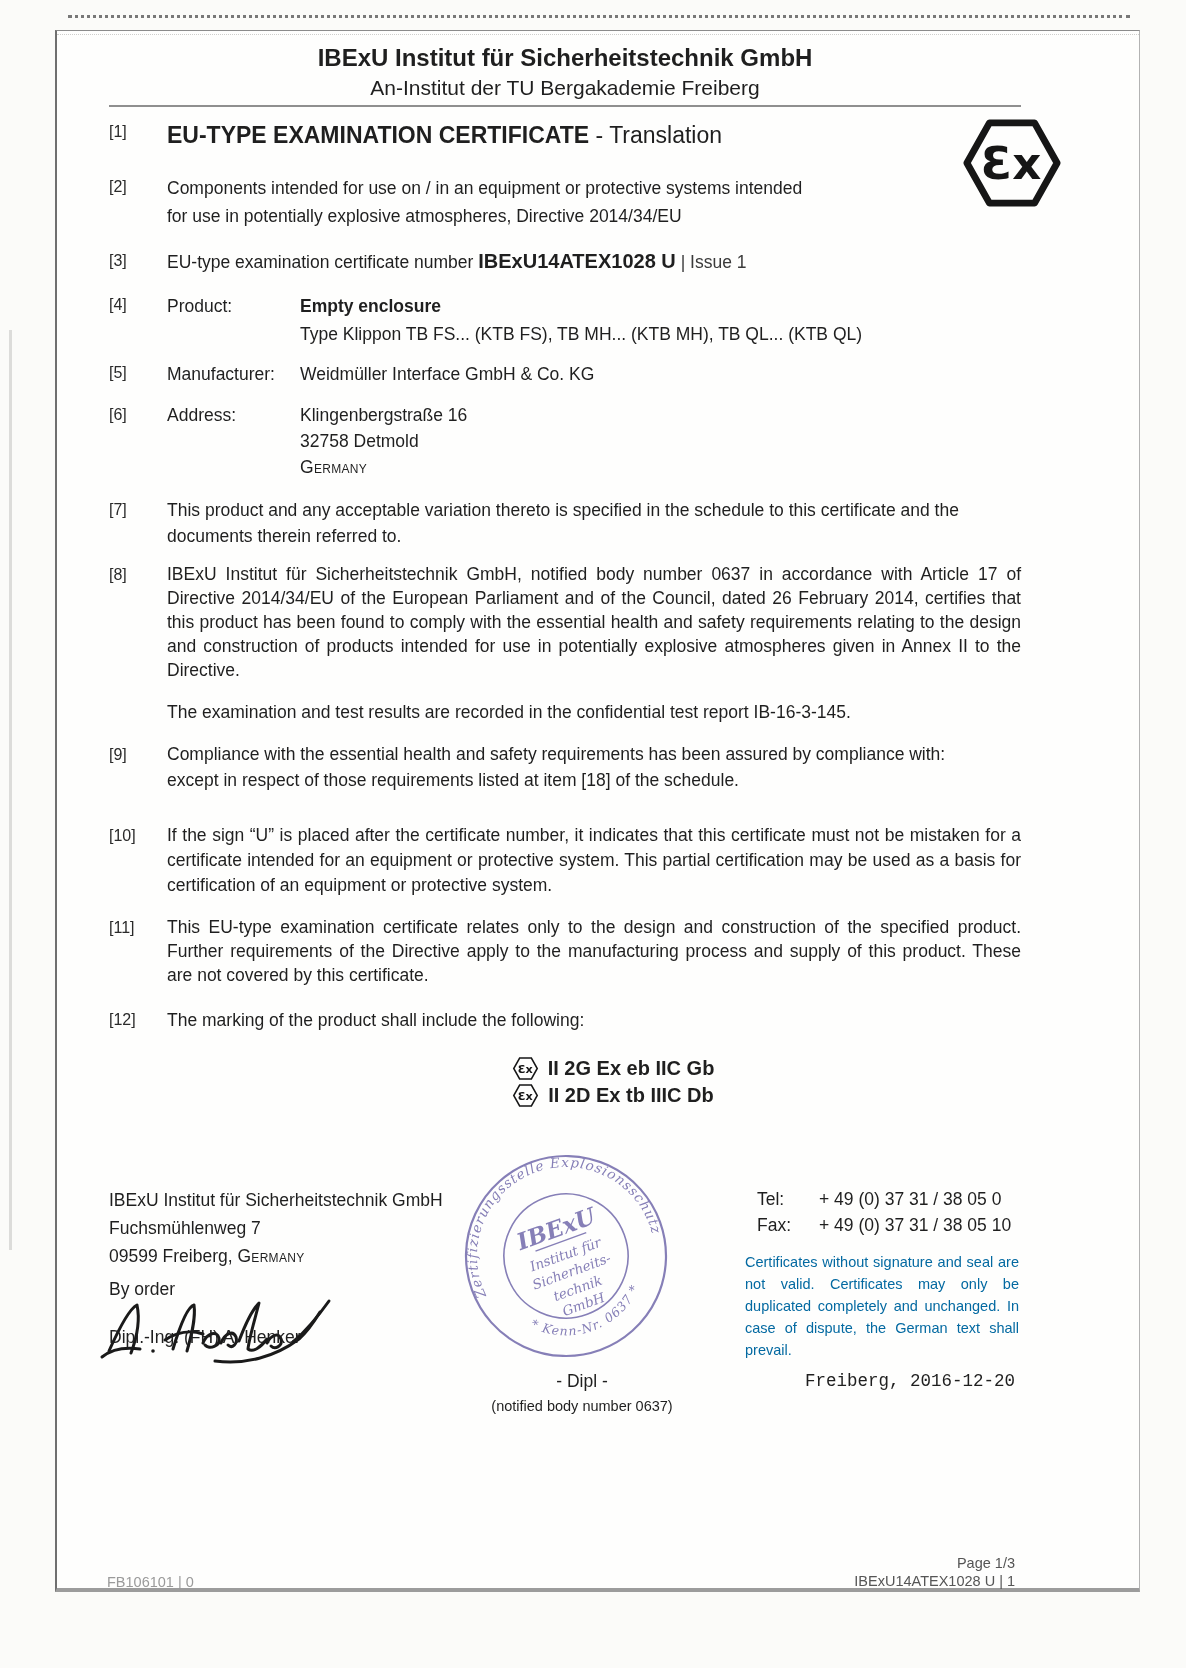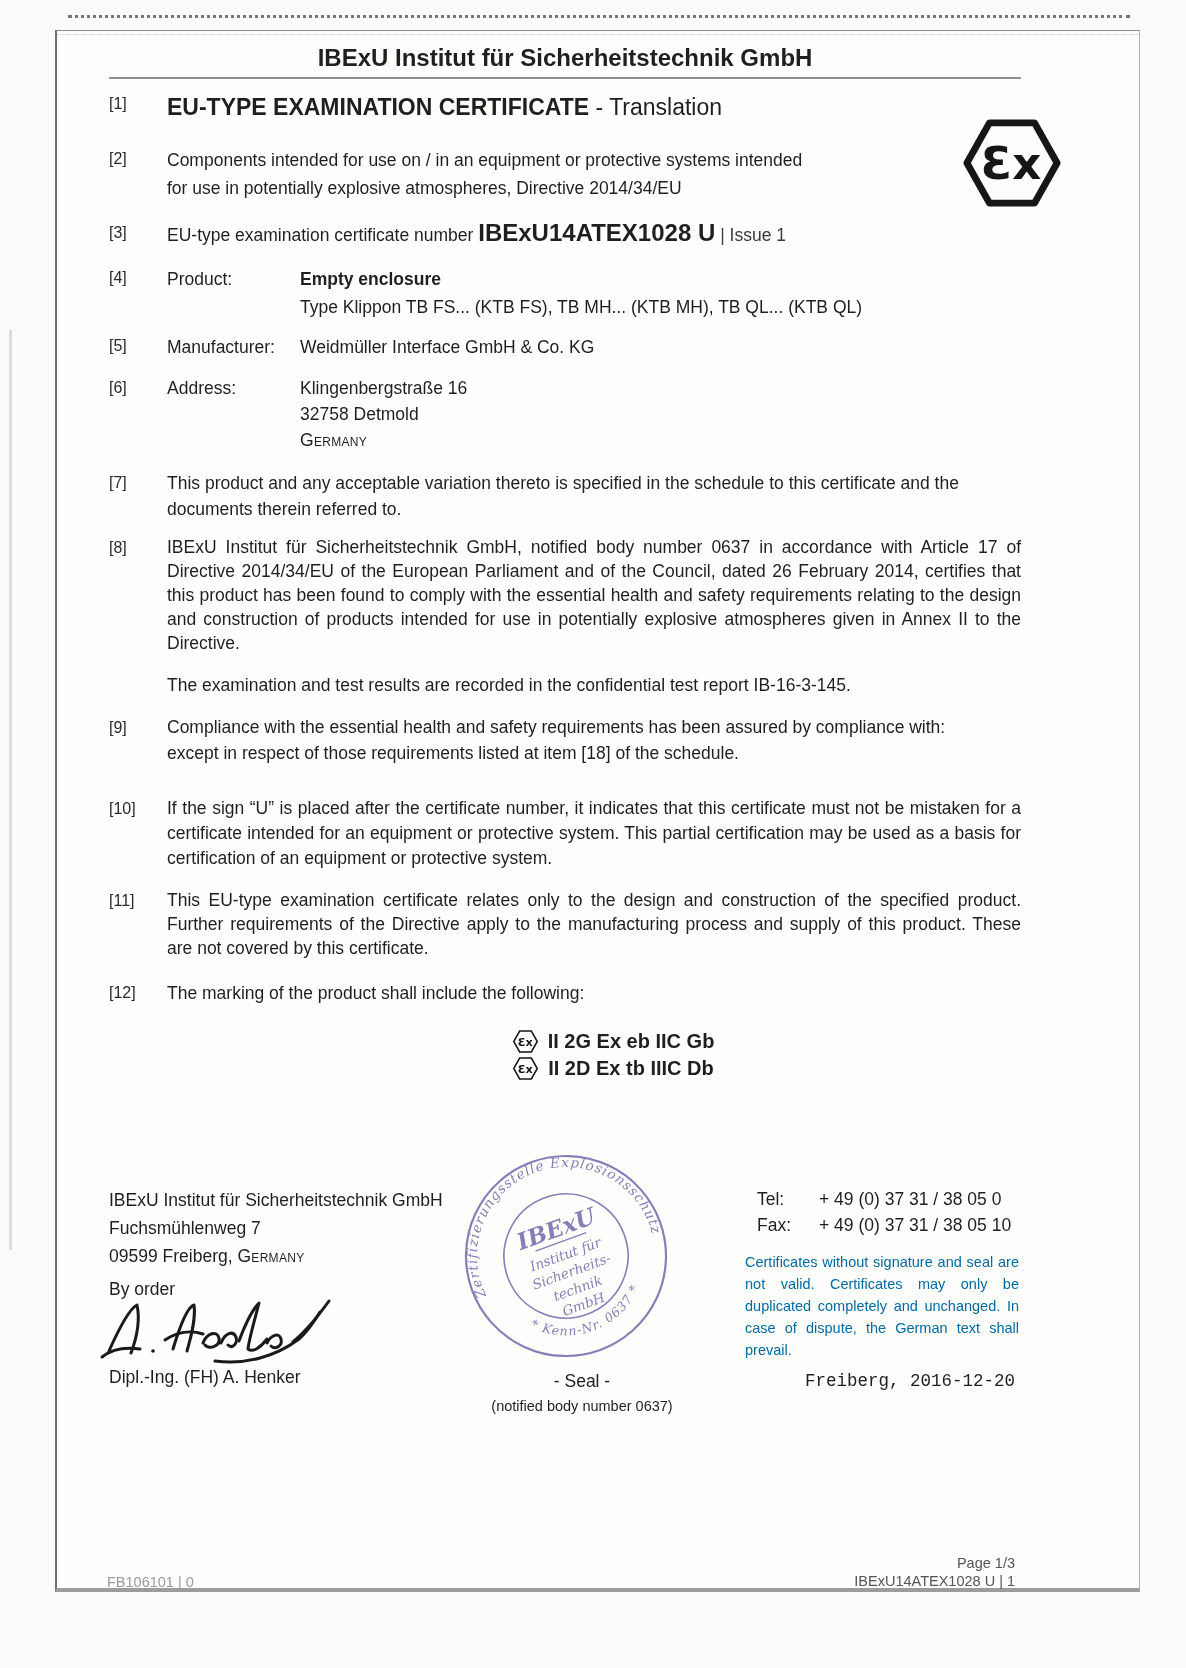--- a/index.html
+++ b/index.html
@@ -22,21 +22,21 @@
   .rule{border:0;border-top:2px solid #8f8f8f;margin:4px 0 0 0;}
   
   .item{display:grid;grid-template-columns:58px 1fr;font-size:17.5px;line-height:25px;}
   .ref{font-size:16px;color:#2a2a2a;}
   .just{text-align:justify;}
   .title-row{margin-top:12px;}
   .title-main{font-size:23px;font-weight:bold;line-height:32px;}
   .title-suffix{font-size:23px;font-weight:normal;}
   .i2{margin-top:23px;}  .i2 .txt{width:648px;line-height:28px;}
   .i3{margin-top:17px;line-height:28px;}
-  .certno{font-size:24px;font-weight:bold;}
+  .certno{font-size:20px;font-weight:bold;}
   .issue{color:#3a3a3a;}
   .i4{margin-top:16px;} .i5{margin-top:12px;} .i6{margin-top:14px;}
   .kv{display:grid;grid-template-columns:133px 1fr;line-height:28px;}
   .i6 .kv{line-height:26px;}
   .bold{font-weight:bold;}
   .sc{font-variant:small-caps;letter-spacing:.3px;}
   .i7{margin-top:17px;} .i7 .txt{line-height:26px;}
   .i8{margin-top:13px;} .i8 .p1{line-height:24px;}
   .i8 .p2{margin-top:18px;line-height:24px;}
   .i9{margin-top:18px;} .i9 .txt{line-height:25.5px;}
@@ -52,39 +52,40 @@
   .ex-logo{position:absolute;left:906px;top:86px;width:98px;height:92px;}
   
   .abs{position:absolute;}
   .addr{left:52px;top:1155px;font-size:17.5px;line-height:28px;}
   .telfax{left:700px;top:1155px;font-size:17.5px;line-height:26px;
     display:grid;grid-template-columns:62px auto;column-gap:0;}
   .notice{left:688px;top:1220px;width:274px;font-size:14.5px;line-height:22px;
     color:#0369a1;text-align:justify;}
   .byorder{left:52px;top:1248px;font-size:17.5px;}
   .sig{left:38px;top:1266px;width:250px;height:80px;}
-  .signer{left:52px;top:1336px;font-size:17.5px;text-align:center;}
+  .signer{left:52px;top:1296px;font-size:17.5px;text-align:center;}
   .seal-svg{left:402px;top:1118px;width:215px;height:215px;}
   .seal-label{left:400px;top:1340px;width:250px;text-align:center;font-size:17.5px;}
   .seal-sub{left:400px;top:1367px;width:250px;text-align:center;font-size:14.5px;}
   .placedate{left:700px;top:1340px;width:258px;text-align:right;font-size:17.5px;font-family:Liberation Mono, monospace;}
   .docref{left:50px;top:1543px;font-size:14.5px;color:#9a9a9a;}
   .pageref{left:600px;top:1524px;width:358px;text-align:right;font-size:14.5px;
     line-height:17.5px;color:#555;}
 </style>
 </head>
 <body>
 
 <div class="stage">
   <div class="scan-top"></div>
   <div class="scan-streak"></div>
 
   <div class="page">
 
     <div class="org">IBExU Institut für Sicherheitstechnik GmbH</div>
+    <div class="org-sub">An-Institut der TU Bergakademie Freiberg</div>
     <hr class="rule">
 
     <svg class="ex-logo" viewBox="0 0 100 90">
       <polygon points="27,4 73,4 96,45 73,86 27,86 4,45" fill="none" stroke="#161616" stroke-width="7" stroke-linejoin="round"></polygon>
       <text x="49" y="61" text-anchor="middle" font-size="46" font-weight="bold" font-family="DejaVu Sans, sans-serif" fill="#161616">Ɛx</text>
     </svg>
 
     <div class="item title-row">
       <span class="ref">[1]</span>
       <span class="title-main"><span>EU-TYPE EXAMINATION CERTIFICATE</span>
@@ -236,21 +237,21 @@
           <text x="107" y="86" text-anchor="middle" font-size="23" font-weight="bold">IBExU</text>
           <line x1="80" y1="92" x2="134" y2="92" stroke="#6c64a8" stroke-width="1.5"></line>
           <text x="107" y="110" text-anchor="middle" font-size="13.5">Institut für</text>
           <text x="107" y="128" text-anchor="middle" font-size="13.5">Sicherheits-</text>
           <text x="107" y="146" text-anchor="middle" font-size="13.5">technik</text>
           <text x="107" y="163" text-anchor="middle" font-size="13.5">GmbH</text>
         </g>
       </g>
     </svg>
 
-    <div class="abs seal-label">- Seal -</div>
+    <div class="abs seal-label">- Dipl -</div>
     <div class="abs seal-sub">(notified body number 0637)</div>
 
     <div class="abs placedate">Freiberg, 2016-12-20</div>
 
     <div class="abs docref">FB106101 | 0</div>
     <div class="abs pageref">
       <div>Page 1/3</div>
       <div>IBExU14ATEX1028 U | 1</div>
     </div>
 

